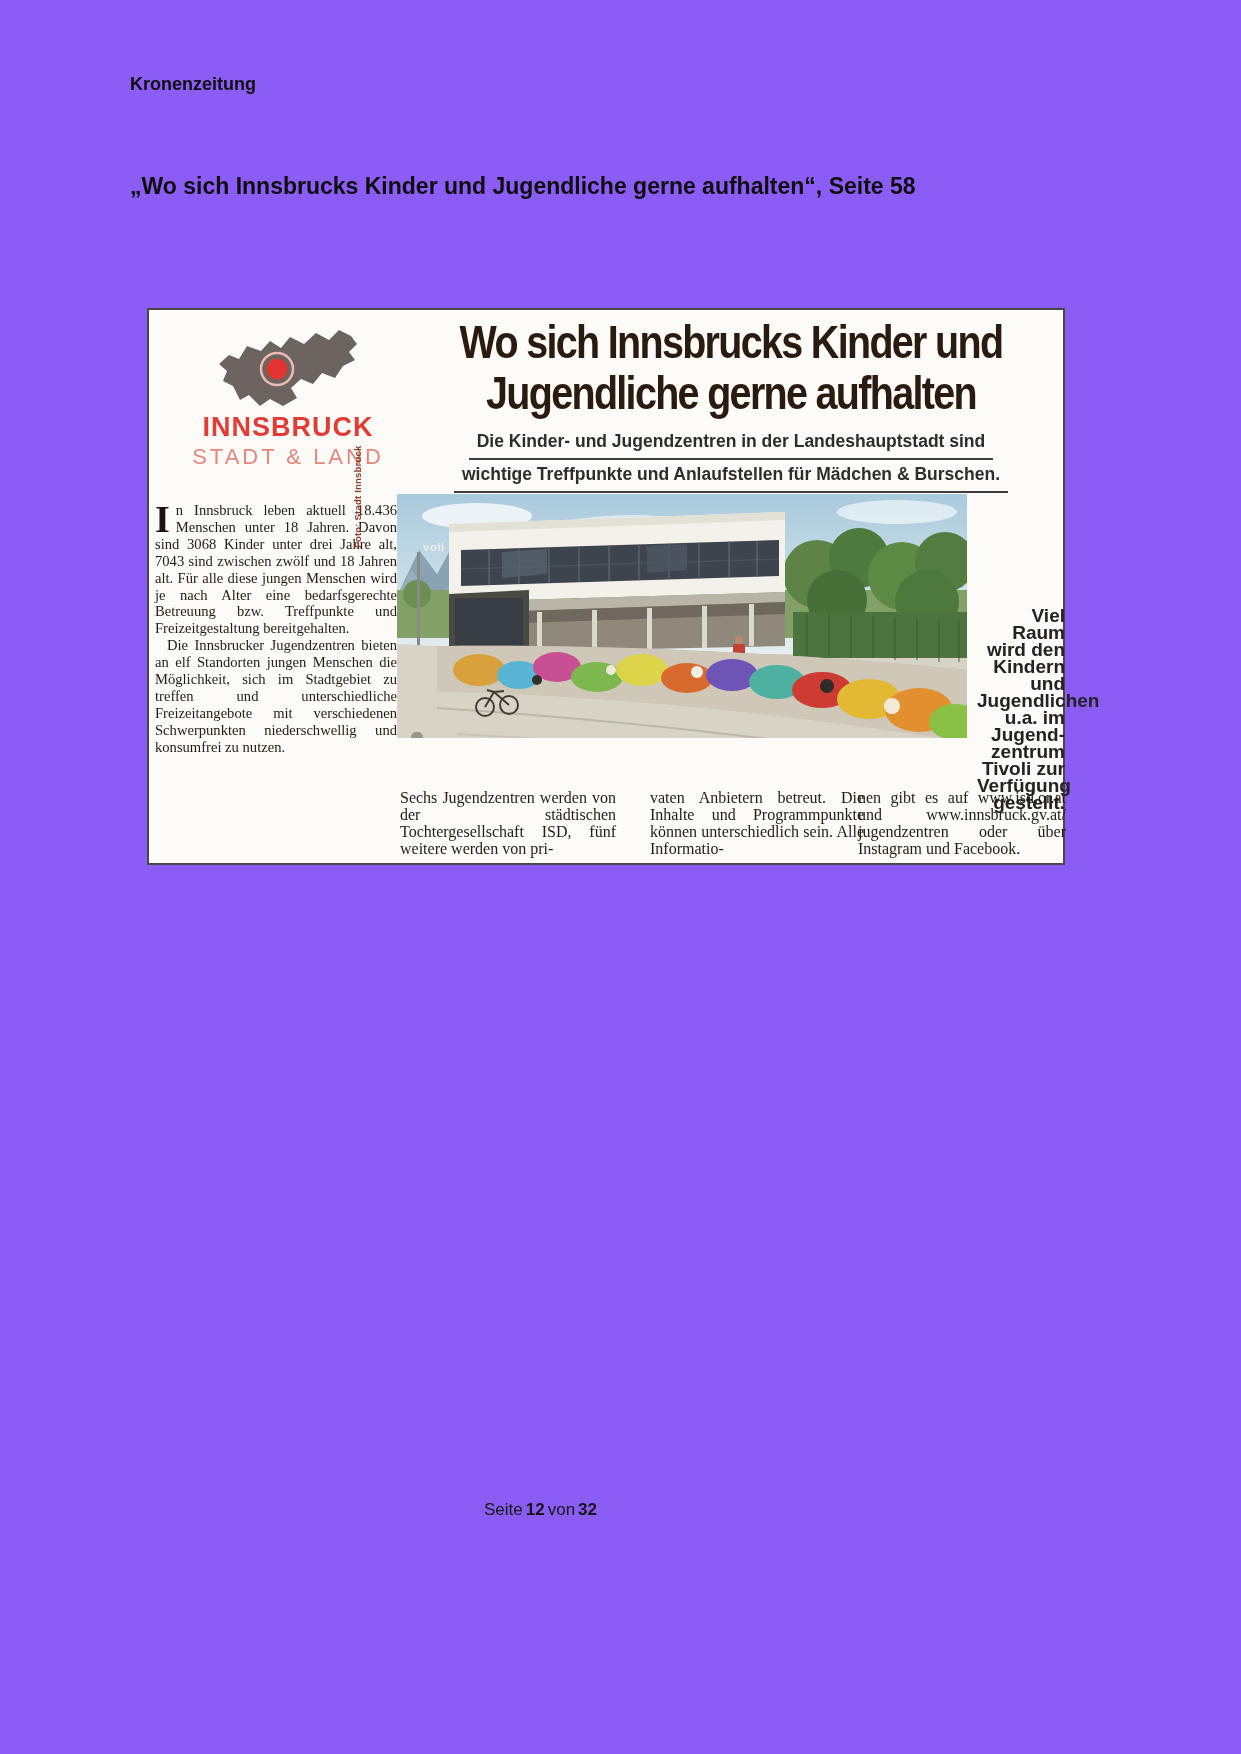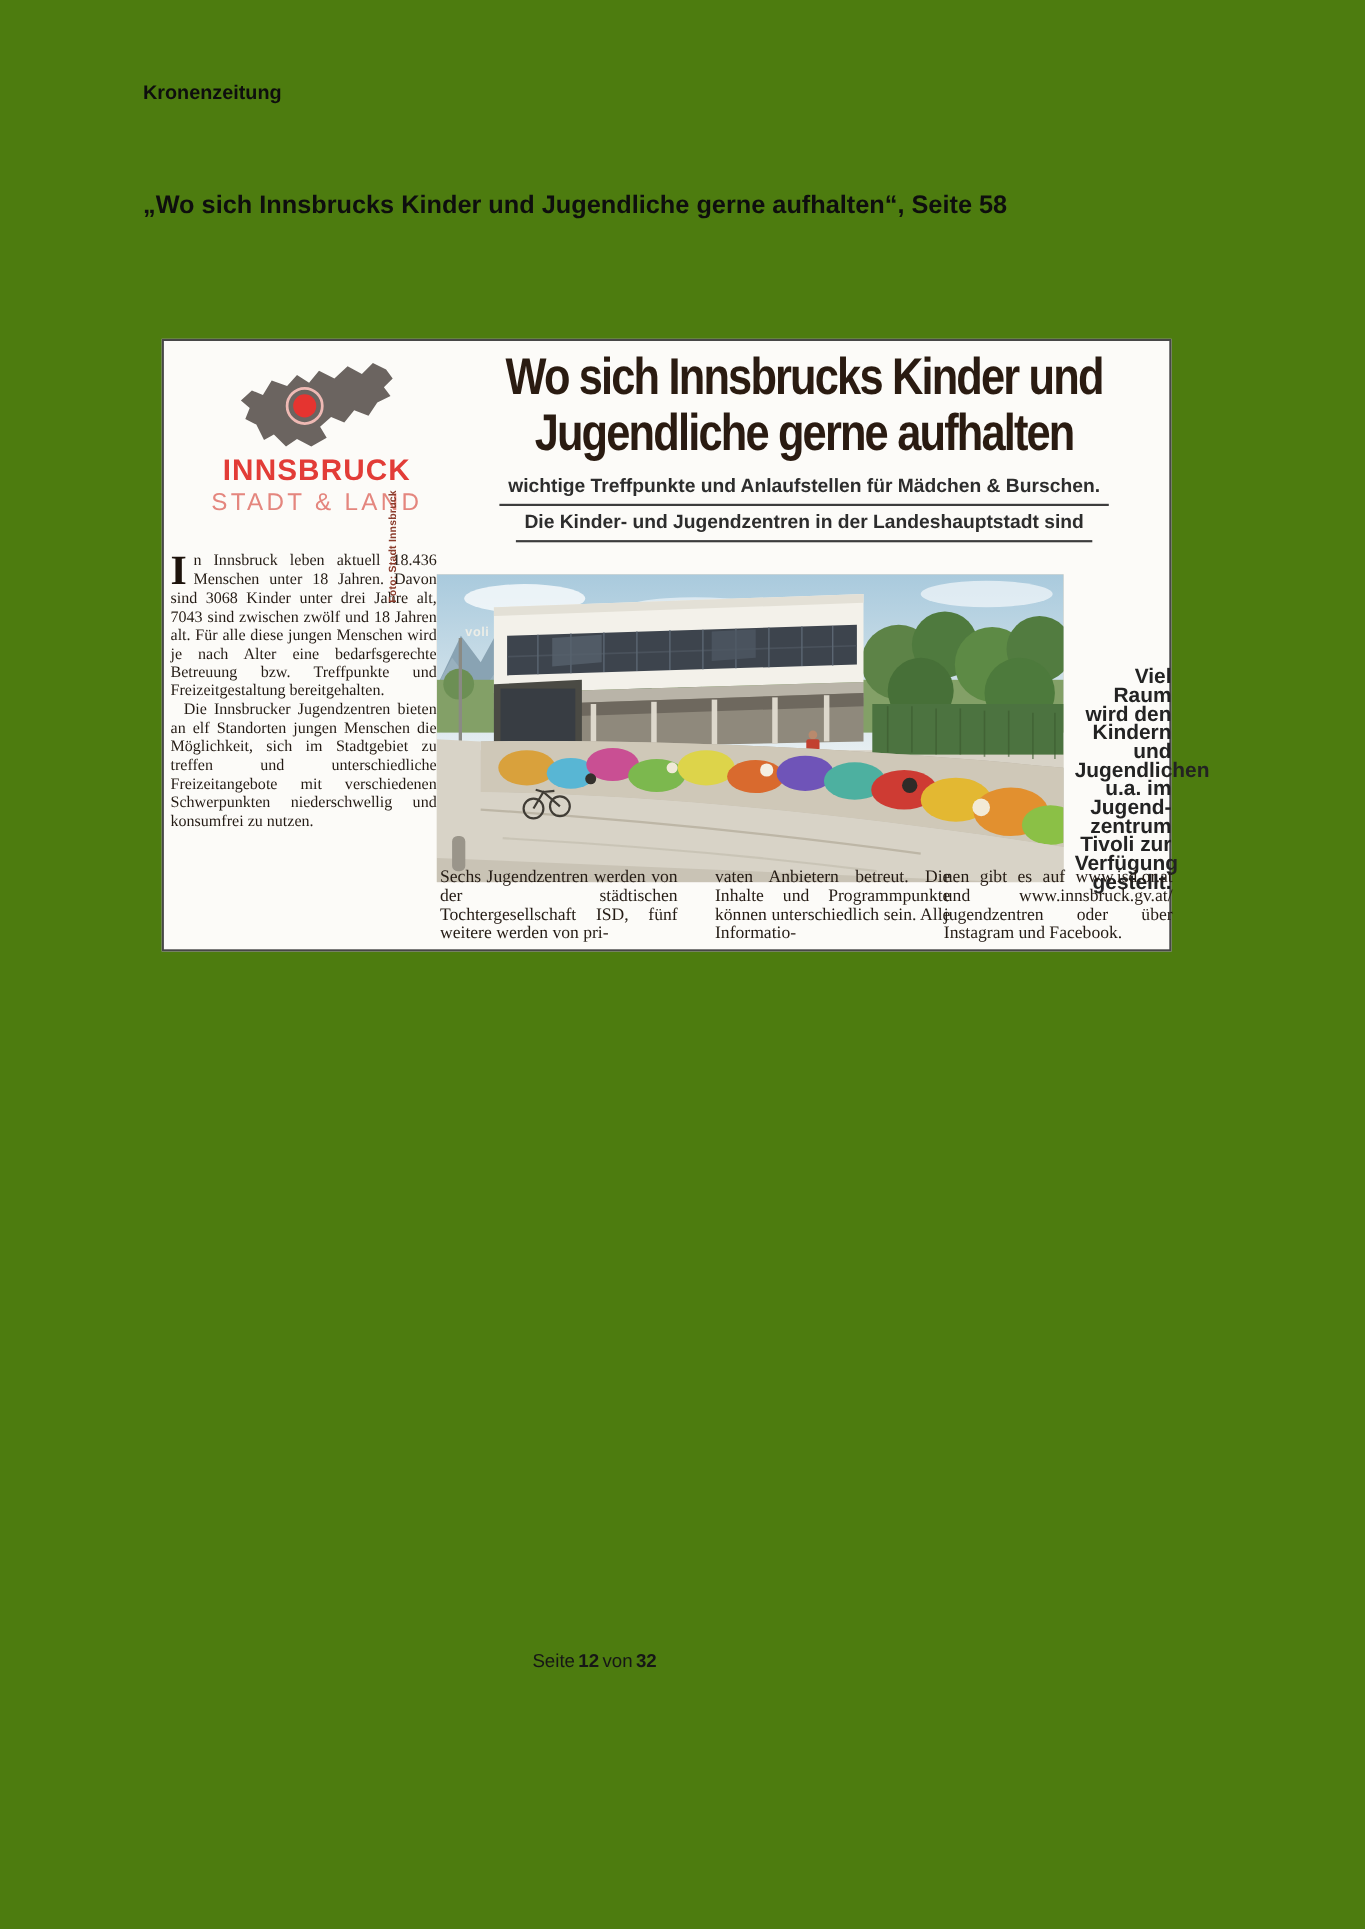--- a/index.html
+++ b/index.html
@@ -1,18 +1,18 @@
 <!DOCTYPE html>
 <html lang="de"><head>
 <meta charset="utf-8">
 <style>
   * { margin:0; padding:0; box-sizing:border-box; }
   html,body { background:#ffffff; }
   .page {
-    position:relative; width:1241px; height:1754px; background:#4d7c0f;
+    position:relative; width:1241px; height:1754px; background:#8b5cf6;
     font-family:"Liberation Sans", sans-serif; color:#111; overflow:hidden;
   }
   .pub-name {
     position:absolute; left:130px; top:74px;
     font-size:18px; font-weight:700; color:#0e0e0e;
   }
   .doc-headline {
     position:absolute; left:130px; top:173px; width:900px;
     font-size:23px; font-weight:700; color:#0e0e0e;
   }
@@ -57,23 +57,22 @@
     float:left; font-size:38px; line-height:30px; font-weight:700;
     margin:2px 6px 0 0; color:#1d130c; font-family:"Liberation Serif", serif;
   }
   .photo-credit {
     position:absolute; left:203px; top:238px; width:95px;
     transform:rotate(-90deg); transform-origin:left top;
     font-size:9.5px; font-weight:700; color:#8a3b2b; letter-spacing:0.2px;
     white-space:nowrap;
   }
   .photo {
-    position:absolute; left:248px; top:184px; width:570px; height:280px; overflow:hidden;
+    position:absolute; left:248px; top:184px; width:570px; height:244px; overflow:hidden;
     background:#d8d3c7;
-    margin-top:28px;
   }
   .voli-sign {
     position:absolute; left:26px; top:47px; color:#efefe8;
     font-size:11.5px; font-weight:700; letter-spacing:0.5px; opacity:0.95;
   }
   .caption {
     position:absolute; left:828px; top:297px; width:88px;
     font-size:19px; font-weight:700; line-height:17px; color:#232323;text-align:right;
   }
   .bcol {
@@ -109,22 +108,22 @@
       <div class="logo-title">INNSBRUCK</div>
       <div class="logo-sub">STADT &amp; LAND</div>
     </div>
 
     <div class="headline-block">
       <div class="art-headline">
         <div>Wo sich Innsbrucks Kinder und</div>
         <div>Jugendliche gerne aufhalten</div>
       </div>
       <div class="subheads">
+        <div class="subhead"><span>Die Kinder- und Jugendzentren in der Landeshauptstadt sind</span></div>
         <div class="subhead"><span>wichtige Treffpunkte und Anlaufstellen für Mädchen &amp; Burschen.</span></div>
-        <div class="subhead"><span>Die Kinder- und Jugendzentren in der Landeshauptstadt sind</span></div>
       </div>
     </div>
 
     <div class="col-left serif" lang="de">
       <p class="p1">
         <span class="dropcap">I</span><span>n Innsbruck leben aktuell 18.436 Menschen unter 18 Jahren. Davon sind 3068 Kinder unter drei Jahre alt, 7043 sind zwischen zwölf und 18 Jahren alt. Für alle diese jungen Menschen wird je nach Alter eine bedarfsgerechte Betreuung bzw. Treffpunkte und Freizeitgestaltung bereitgehalten.</span>
       </p>
       <p class="p2">Die Innsbrucker Jugendzentren bieten an elf Standorten jungen Menschen die Möglichkeit, sich im Stadtgebiet zu treffen und unterschiedliche Freizeitangebote mit verschiedenen Schwerpunkten niederschwellig und konsumfrei zu nutzen.</p>
     </div>
 

